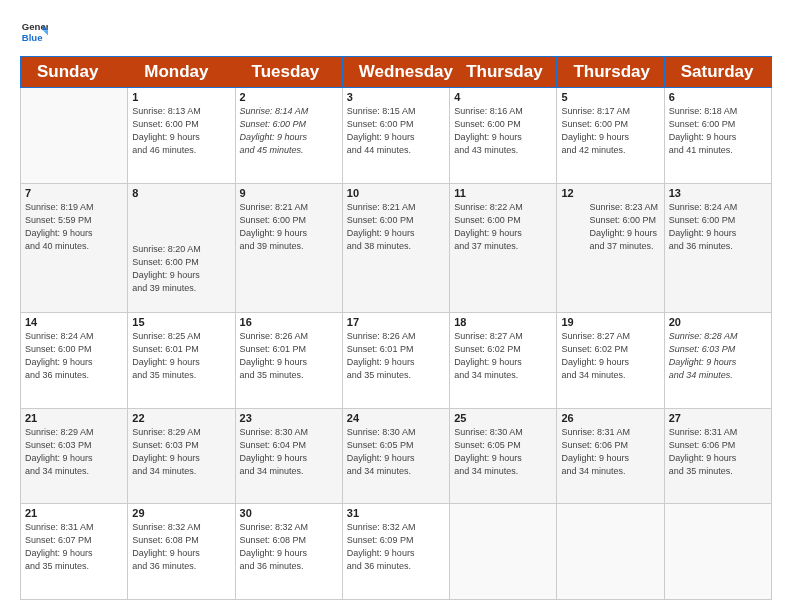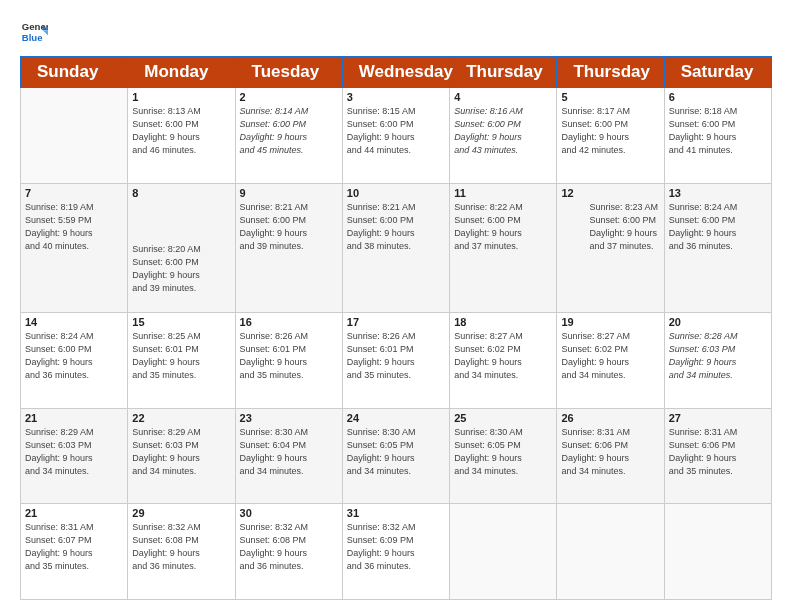--- a/index.html
+++ b/index.html
@@ -136,21 +136,21 @@
           </td>
           <td>
             <span class="day-num">3</span>
             <div class="day-info" style="white-space: pre-line;">Sunrise: 8:15 AM
 Sunset: 6:00 PM
 Daylight: 9 hours
 and 44 minutes.</div>
           </td>
           <td>
             <span class="day-num">4</span>
-            <div class="day-info" style="white-space: pre-line; font-style: italic;">Sunrise: 8:16 AM
+            <div class="day-info" style="white-space: pre-line;">Sunrise: 8:16 AM
 Sunset: 6:00 PM
 Daylight: 9 hours
 and 43 minutes.</div>
           </td>
           <td>
             <span class="day-num">5</span>
             <div class="day-info" style="white-space: pre-line;">Sunrise: 8:17 AM
 Sunset: 6:00 PM
 Daylight: 9 hours
 and 42 minutes.</div>

